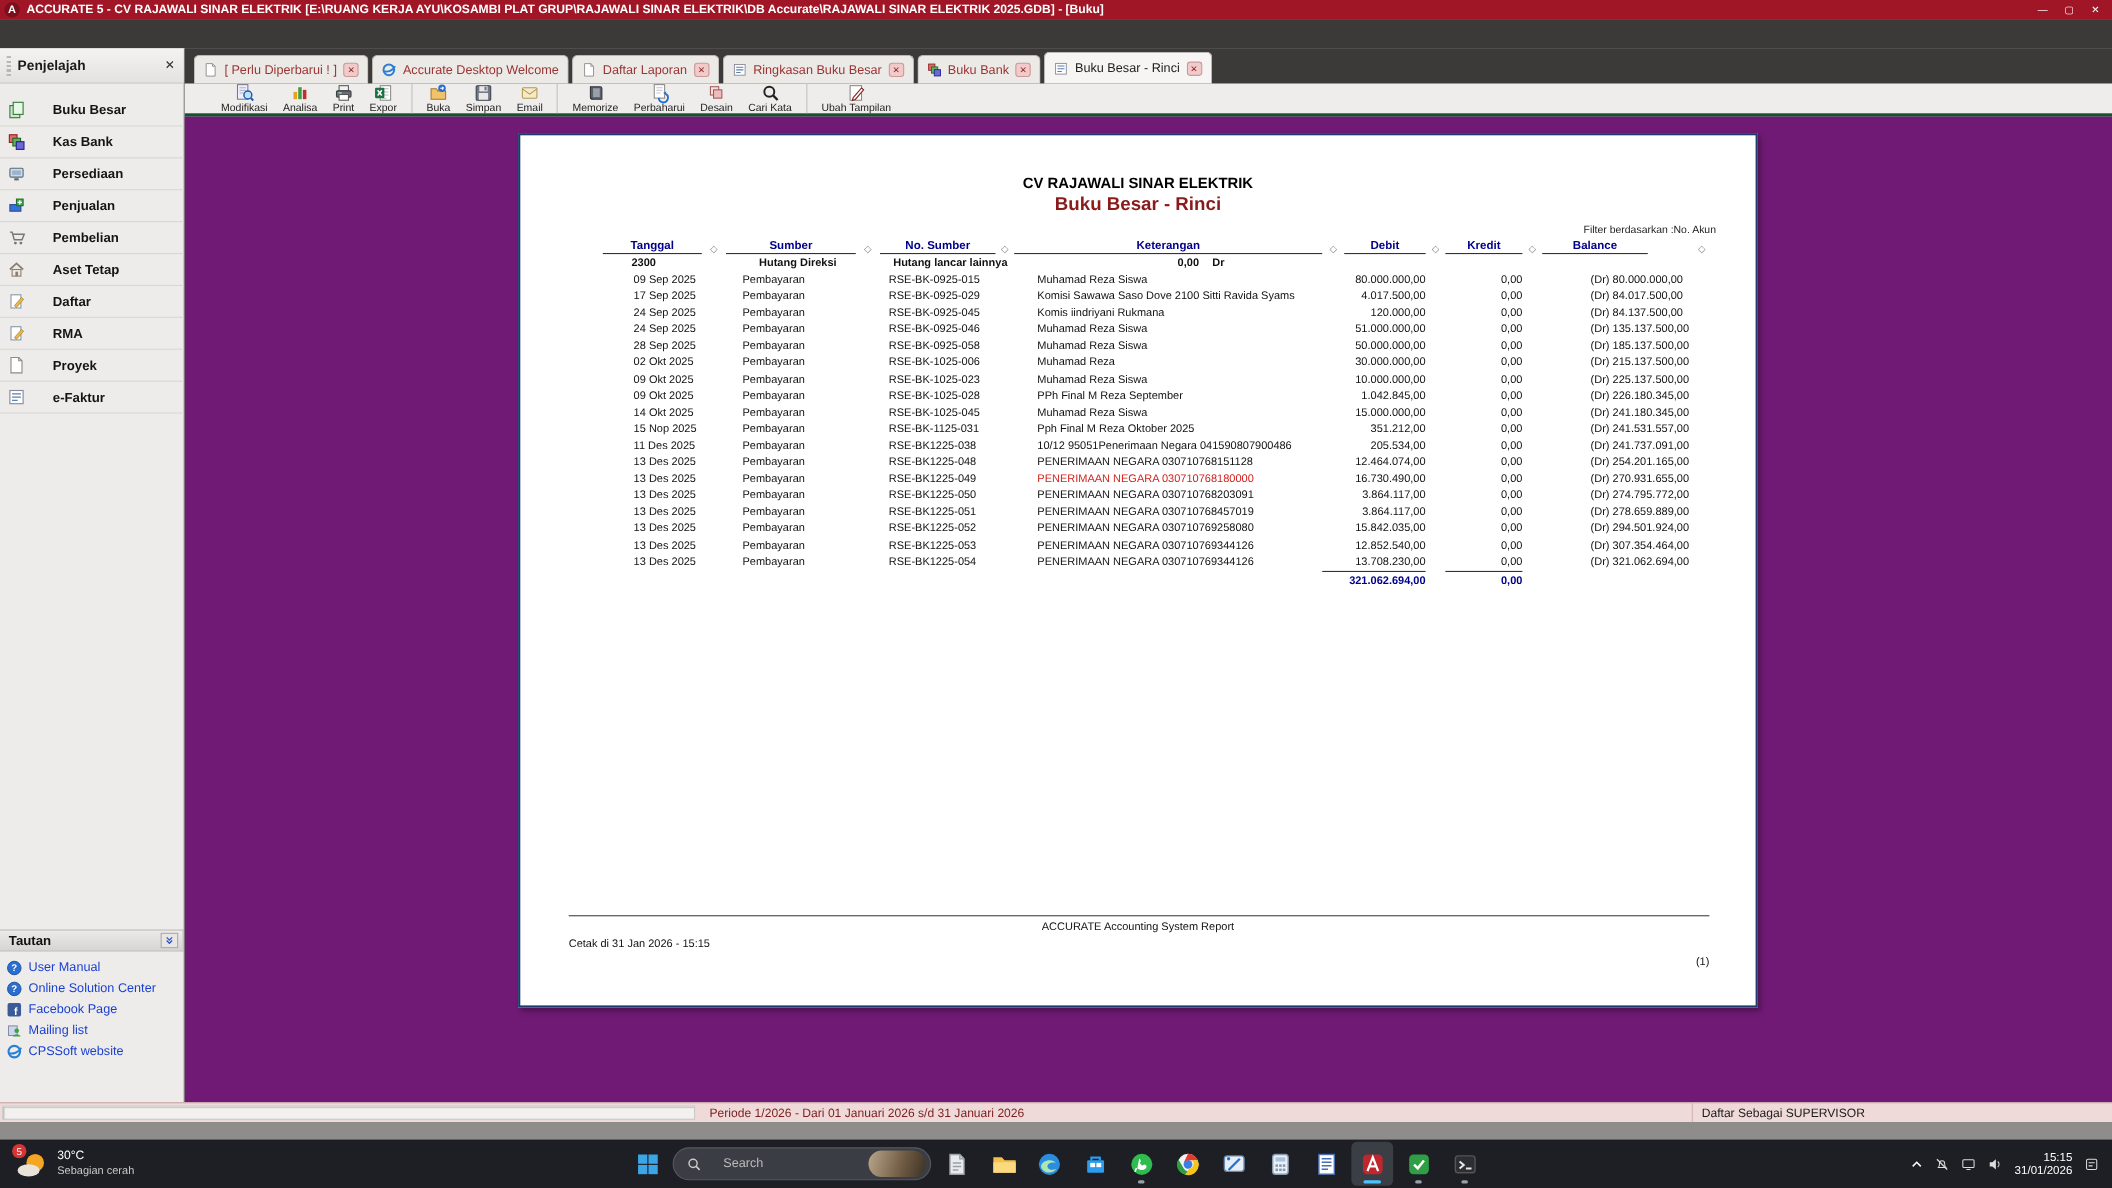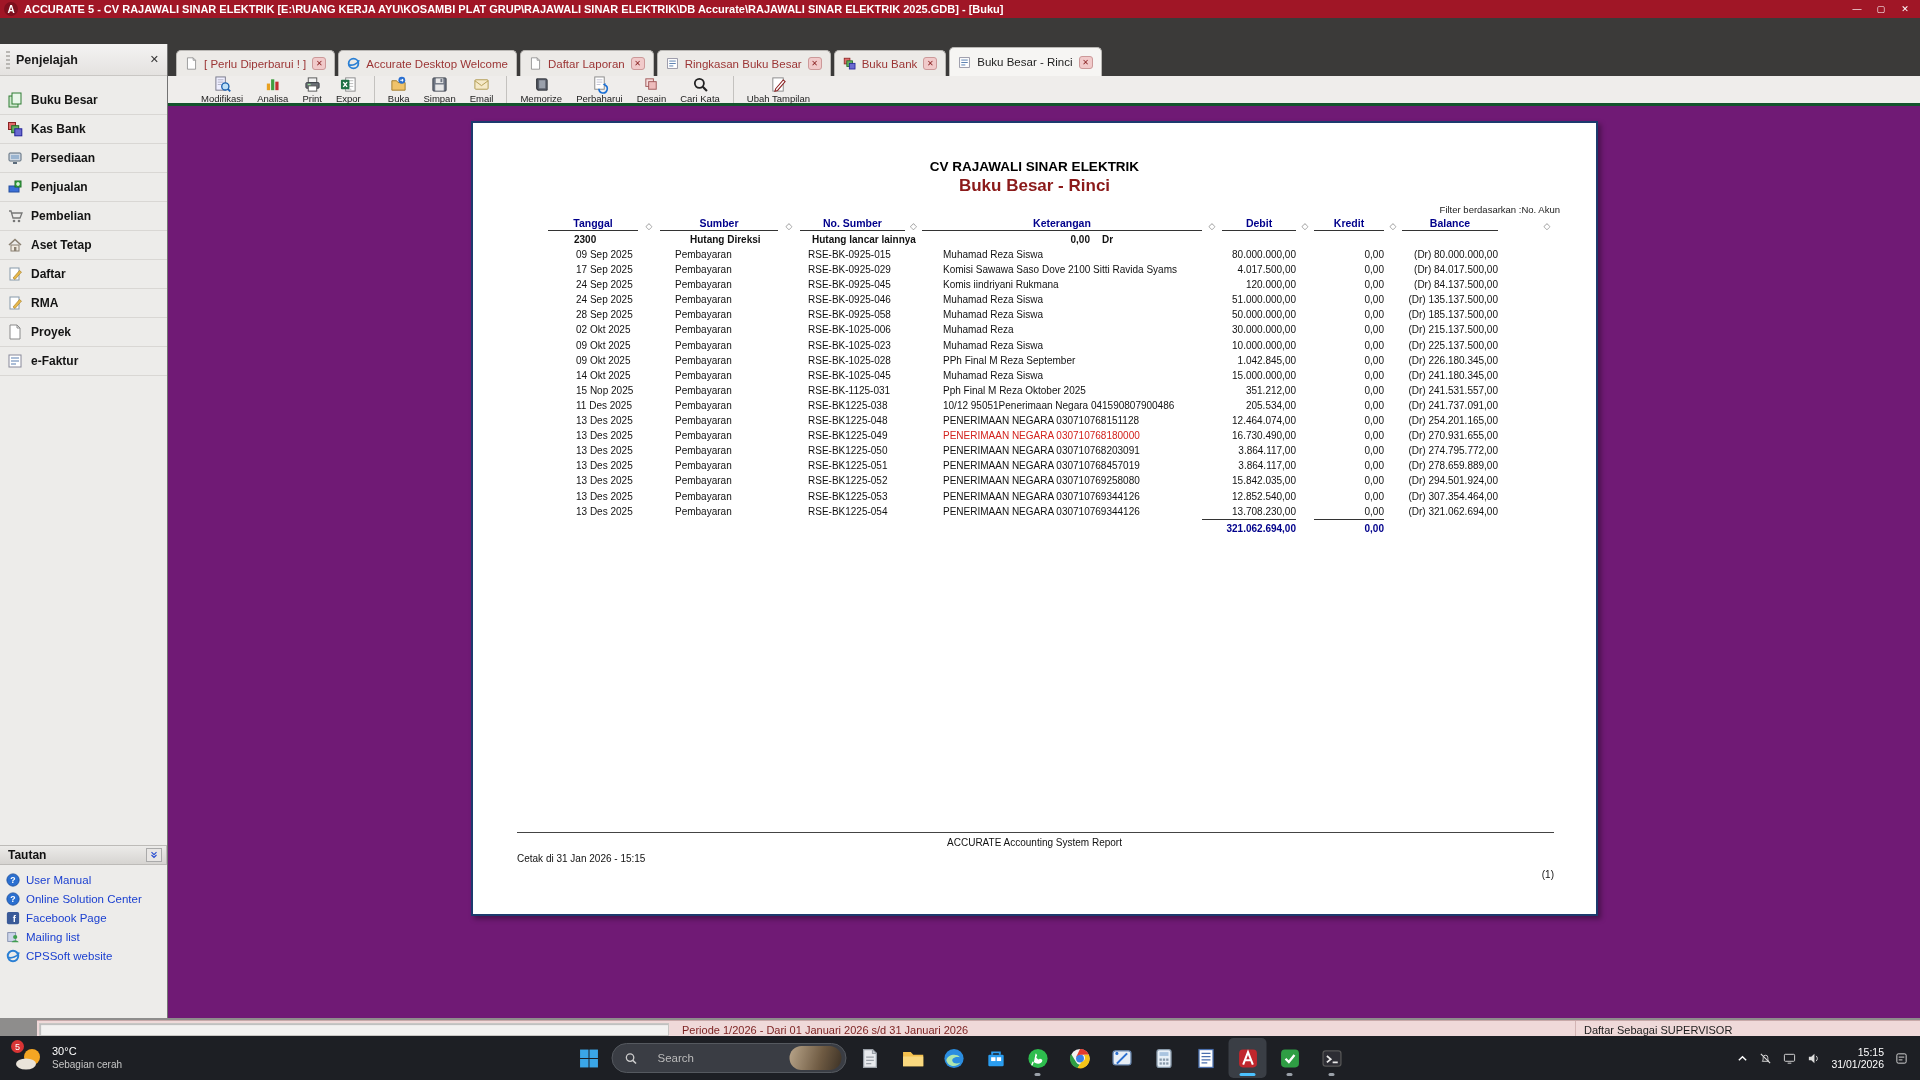--- a/index.html
+++ b/index.html
@@ -19,21 +19,21 @@
   .menu-item { color:#f2f2f2; font-size:12px; padding:3px 8px; cursor:default; }
 
   
   .sidebar { position:absolute; left:0; top:44px; width:168px; height:974px; background:#EDECEA; border-right:1px solid #737373; }
   .side-header { height:32px; display:flex; align-items:center; background:linear-gradient(#f4f3f2,#e4e2e0); border-bottom:1px solid #c9c7c4; padding:0 8px 0 6px; }
   .grip { width:4px; height:18px; margin-right:6px; background:repeating-linear-gradient(#b9b7b4 0 2px, transparent 2px 4px); }
   .side-title { font-size:12.5px; font-weight:bold; color:#1a1a1a; }
   .side-close { margin-left:auto; font-size:11px; color:#333; cursor:pointer; }
   .side-close::before { content:"✕"; }
   .side-items { margin-top:10px; }
-  .side-item { height:29px; display:flex; align-items:center; gap:8px; padding-left:7px; border-bottom:1px solid #d9d7d4; cursor:pointer; }
+  .side-item { height:29px; display:flex; align-items:center; gap:25px; padding-left:7px; border-bottom:1px solid #d9d7d4; cursor:pointer; }
   .side-item .icn svg { width:16px; height:16px; display:block; }
   .side-label { font-size:12px; font-weight:bold; color:#141414; }
 
   .tautan { position:absolute; left:0; right:0; top:801px; }
   .tautan-header { height:20px; display:flex; align-items:center; background:linear-gradient(#ecebe9,#d6d4d1); border:1px solid #bdbbb8; border-left:none; padding:0 4px 0 8px; }
   .tautan-title { font-size:12px; font-weight:bold; color:#111; }
   .tautan-btn { margin-left:auto; width:16px; height:14px; background:#e8e6e4; border:1px solid #aaa; display:flex; align-items:center; justify-content:center; cursor:pointer; }
   .tautan-btn svg { width:10px; height:10px; }
   .tautan-links { padding:8px 0 0 6px; display:flex; flex-direction:column; gap:5px; }
   .tautan-link { display:flex; align-items:center; gap:6px; cursor:pointer; }
@@ -80,34 +80,34 @@
   .a-rest { grid-column:6 / span 3; position:relative; }
   .a-type { position:absolute; left:12px; } .a-open { position:absolute; left:220px; width:70px; text-align:right; } .a-dr { position:absolute; left:302px; }
 
   .trow { font-size:10px; line-height:15.1px; }
   .d-date{grid-column:2; padding-left:28px; white-space:nowrap;}
   .d-src {grid-column:4; padding-left:15px;}
   .d-no  {grid-column:6; padding-left:8px; white-space:nowrap;}
   .d-ket {grid-column:8; white-space:nowrap;margin-left:21px;}
   .d-deb {grid-column:10; text-align:right;}
   .d-kre {grid-column:12; text-align:right;}
-  .d-bal {grid-column:14; text-align:right; white-space:nowrap;}
+  .d-bal {grid-column:14; white-space:nowrap;margin-left:44px;}
   .trow.red .d-ket { color:#d2211c; }
 
   .totrow { font-size:10px; font-weight:bold; color:#00008B; line-height:17px; }
   .t-deb { grid-column:9 / span 2; text-align:right; border-top:1px solid #333; }
   .t-kre { grid-column:12; text-align:right; border-top:1px solid #333; }
 
   .pg-foot-line { position:absolute; left:44px; right:42px; top:709px; border-top:1px solid #444; }
   .pg-foot-sys { position:absolute; left:0; right:0; top:714px; text-align:center; font-size:10px; color:#111; }
   .pg-foot-printed { position:absolute; left:44px; top:730px; font-size:10px; color:#111; }
   .pg-foot-page { position:absolute; right:42px; top:746px; font-size:10px; color:#111; }
 
   
-  .statusbar { position:absolute; left:0; right:0; bottom:42px; height:18px; background:#EFD9D9; border-top:1px solid #c7a9a9;margin-left:37px; }
+  .statusbar { position:absolute; left:0; right:0; bottom:60px; height:18px; background:#EFD9D9; border-top:1px solid #c7a9a9; }
   .sb-left { position:absolute; left:2px; top:2px; bottom:2px; width:630px; background:#F2F1F0; border:1px solid #c8c6c3; box-shadow:inset 1px 1px 1px #bbb; }
   .sb-period { position:absolute; left:645px; top:0; height:100%; display:flex; align-items:center; font-size:11px; color:#7a1f1f; }
   .sb-user { position:absolute; left:1538px; top:0; height:100%; display:flex; align-items:center; font-size:11px; color:#1c1c1c; border-left:1px solid #d2b4b4; padding-left:8px; }
 
   
   .taskbar { position:absolute; left:0; right:0; bottom:0; height:44px; background:#1d1f24; display:flex; align-items:center; }
   .tb-weather { display:flex; align-items:center; gap:8px; margin-left:14px; cursor:pointer; }
   .weather-icn { position:relative; width:30px; height:30px; }
   .weather-icn svg { width:30px; height:30px; display:block; }
   .weather-badge { position:absolute; left:-3px; top:-3px; width:13px; height:13px; border-radius:50%; background:#d83434; color:#fff; font-size:9px; display:flex; align-items:center; justify-content:center; }

